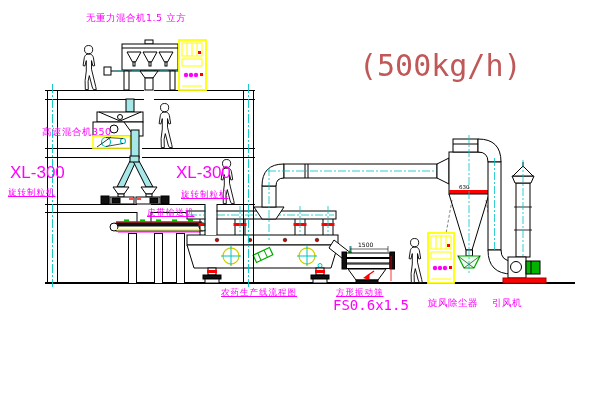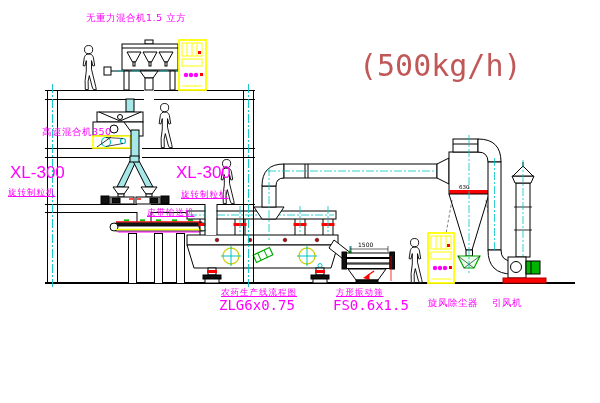--- a/index.html
+++ b/index.html
@@ -332,21 +332,20 @@
 
 <div class="lbl lbl-model" style="left:10px;top:164px">XL-300</div>
 <div class="lbl lbl-s" style="left:8px;top:188px">旋转制粒机</div>
 
 <div class="lbl lbl-model" style="left:176px;top:164px">XL-300</div>
 <div class="lbl lbl-s" style="left:181px;top:190px">旋转制粒机</div>
 
 <div class="lbl lbl-s" style="left:147px;top:208px">皮带输送机</div>
 
 <div class="lbl lbl-s" style="left:221px;top:288px">农药生产线流程图</div>
-<div class="lbl lbl-model2" style="left:219px;top:298px">ZLG6x0.75</div>
 
 <div class="lbl lbl-s" style="left:336px;top:288px">方形振动筛</div>
 <div class="lbl lbl-model2" style="left:333px;top:298px">FS0.6x1.5</div>
 
 <div class="lbl lbl-m" style="left:428px;top:298px">旋风除尘器</div>
 
 <div class="lbl lbl-m" style="left:492px;top:298px">引风机</div>
 
 </div>
 

